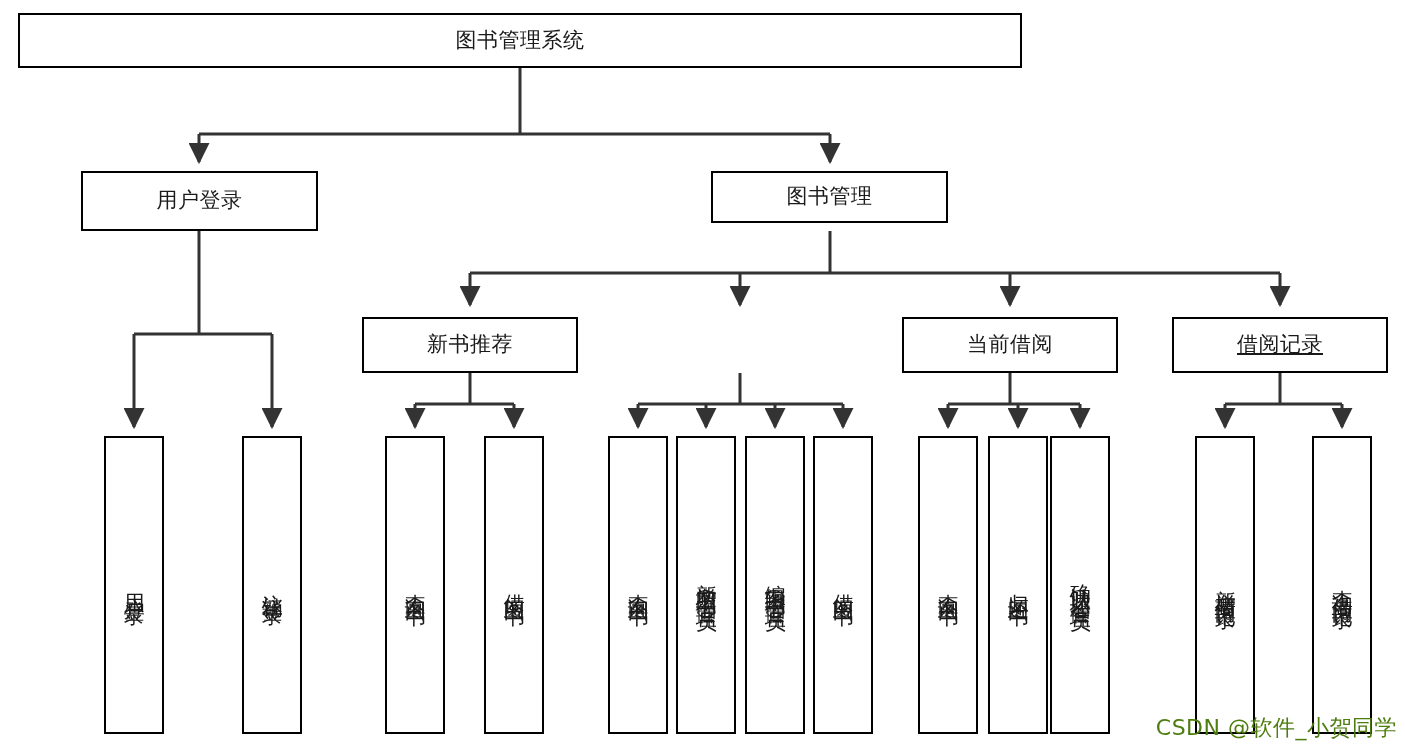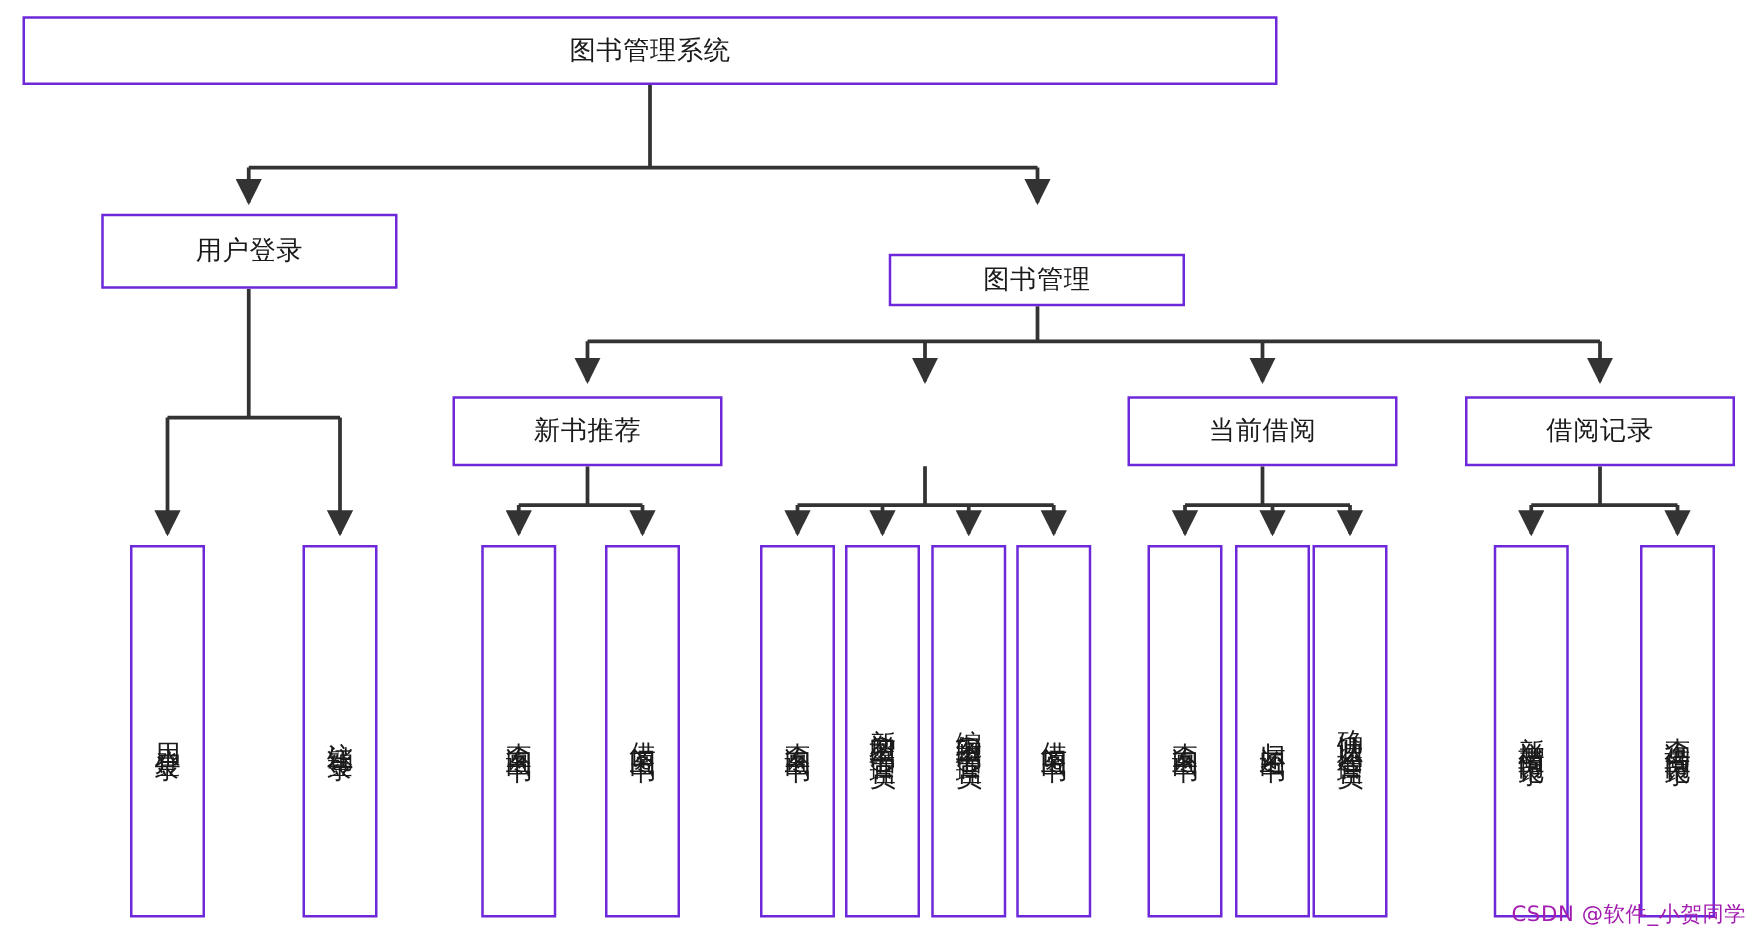--- a/index.html
+++ b/index.html
@@ -22,21 +22,21 @@
     position: absolute;
     left: 0;
     top: 0;
     width: 1405px;
     height: 747px;
     pointer-events: none;
   }
   .node {
     position: absolute;
     box-sizing: border-box;
-    border: 2px solid #6d28d9;
+    border: 2px solid #000000;
     background: #ffffff;
     display: flex;
     align-items: center;
     justify-content: center;
     color: #1a1a1a;
     text-align: center;
   }
   .node.horiz {
     font-size: 21px;
     letter-spacing: 0.5px;
@@ -55,22 +55,22 @@
   }
   .node.vert .vtext {
     writing-mode: vertical-rl;
     text-orientation: upright;
     white-space: normal;
   }
   .watermark {
     position: absolute;
     right: 8px;
     bottom: 4px;
-    font-size: 17px;
-    color: #a21caf;
+    font-size: 22px;
+    color: #4d7c0f;
     letter-spacing: 0.5px;
     white-space: nowrap;
     margin-left: 40px;
   }
 </style>
 </head>
 <body>
 
 <div id="canvas">
 
@@ -124,31 +124,31 @@
     </g>
   </svg>
 
   <div class="node horiz" style="left:18px; top:13px; width:1004px; height:55px;">
     <span>图书管理系统</span>
   </div>
 
   <div class="node horiz" style="left:81px; top:171px; width:237px; height:60px;">
     <span>用户登录</span>
   </div>
-  <div class="node horiz" style="left:711px; top:171px; width:237px; height:42px;margin-top:32px;">
+  <div class="node horiz" style="left:711px; top:171px; width:237px; height:52px;">
     <span>图书管理</span>
   </div>
 
   <div class="node horiz" style="left:362px; top:317px; width:216px; height:56px;">
     <span>新书推荐</span>
   </div>
   <div class="node horiz" style="left:902px; top:317px; width:216px; height:56px;text-align:right;">
     <span>当前借阅</span>
   </div>
-  <div class="node horiz" style="left:1172px; top:317px; width:216px; height:56px;">
+  <div class="node horiz" style="left:1172px; top:317px; width:216px; height:56px;text-decoration:underline;">
     <span>借阅记录</span>
   </div>
 
   <div class="node vert" style="left:104px; top:436px; width:60px; height:298px;">
     <span class="vtext">用户登录</span>
   </div>
   <div class="node vert" style="left:242px; top:436px; width:60px; height:298px;">
     <span class="vtext">注销登录</span>
   </div>
 

